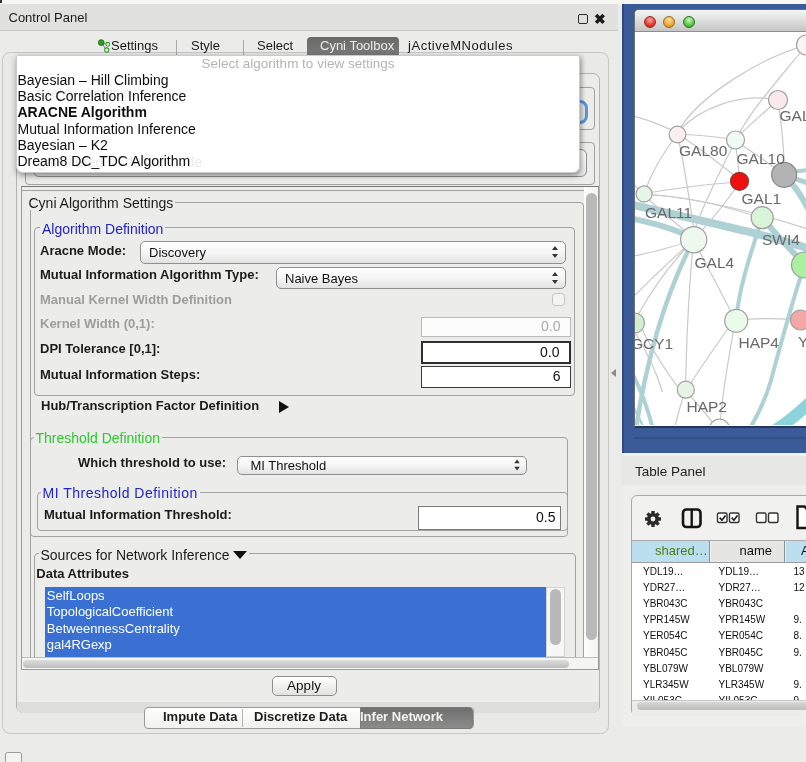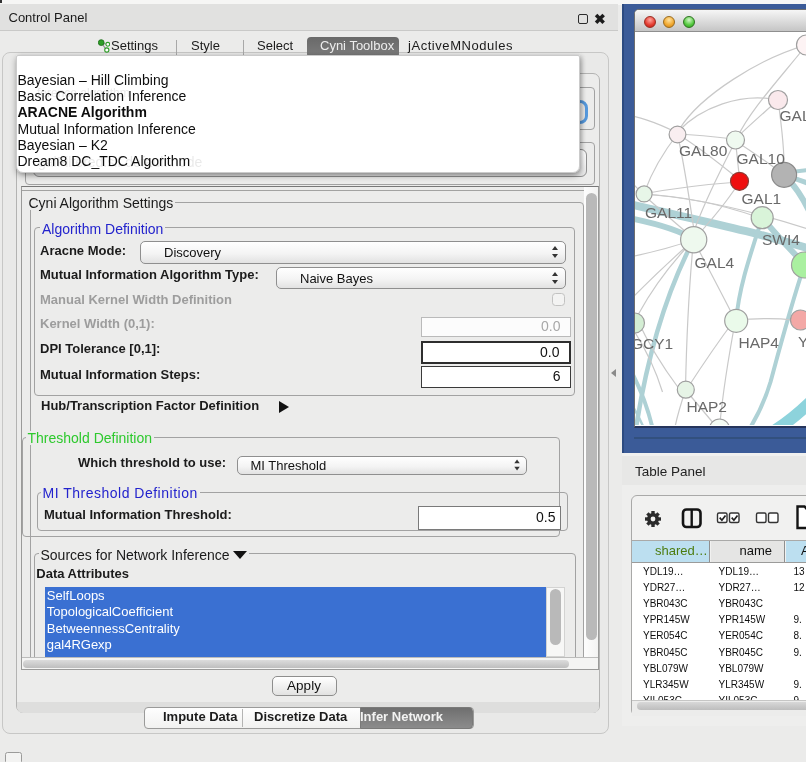--- a/index.html
+++ b/index.html
@@ -5,21 +5,21 @@
 * { margin:0; padding:0; box-sizing:border-box; }
 html,body { width:806px; height:762px; overflow:hidden; }
 body { background:#ebebea; font-family:"Liberation Sans", sans-serif; position:relative; }
 .a { position:absolute; }
 .lbl { position:absolute; font-size:13px; color:#1b1b1b; white-space:nowrap; line-height:9.9px; }
 .b { font-weight:bold; }
 .dis { color:#9d9d9d; }
 .grp { position:absolute; border:1px solid #a2a2a2; border-radius:4px; }
 .grp > span { position:absolute; top:-6.7px; left:4px; background:#ececeb; padding:0 2px; font-size:14px; line-height:14px; white-space:nowrap; color:#1b1b1b; }
 .cmb { position:absolute; border:1px solid #8f8f8f; border-radius:5px; background:linear-gradient(#ffffff,#f4f4f4 55%,#e2e2e2); }
-.cmb > .t { position:absolute; left:23px; top:50%; transform:translateY(-50%); font-size:13px; color:#111; white-space:nowrap; }
+.cmb > .t { position:absolute; left:8px; top:50%; transform:translateY(-50%); font-size:13px; color:#111; white-space:nowrap; }
 .ud { position:absolute; right:5.5px; top:50%; width:7px; height:14px; transform:translateY(-50%); }
 .ud:before { content:""; position:absolute; left:0; top:1px; border-left:3.5px solid transparent; border-right:3.5px solid transparent; border-bottom:4.5px solid #333; }
 .ud:after { content:""; position:absolute; left:0; bottom:1px; border-left:3.5px solid transparent; border-right:3.5px solid transparent; border-top:4.5px solid #333; }
 .fld { position:absolute; background:#fff; font-size:14px; color:#111; text-align:right; padding-right:9.5px; line-height:19px; }
 .sep { position:absolute; width:1px; background:#a8a8a8; }
 </style>
 </head>
 <body>
 
 <div class="a" style="left:0;top:0;width:806px;height:5px;background:#f6f6f5;"></div>
@@ -79,21 +79,21 @@
   <div class="lbl b dis" style="left:18.5px;top:131.5px;">Kernel Width (0,1):</div>
   <div class="fld" style="left:399.5px;top:129.5px;width:150px;height:20px;border:1px solid #bababa;background:#fcfcfc;color:#a8a8a8;line-height:17px;">0.0</div>
   <div class="lbl b" style="left:18.5px;top:157px;">DPI Tolerance [0,1]:</div>
   <div class="fld" style="left:399.5px;top:153.5px;width:150px;height:23px;border:2px solid #2e2e2e;line-height:19px;">0.0</div>
   <div class="lbl b" style="left:18.5px;top:182.5px;">Mutual Information Steps:</div>
   <div class="fld" style="left:399.5px;top:179px;width:150px;height:22px;border:1px solid #3a3a3a;">6</div>
 
   <div class="lbl b" style="left:19.5px;top:213.7px;">Hub/Transcription Factor Definition</div>
   <div class="a" style="left:257.5px;top:214px;width:0;height:0;border-left:10px solid #111;border-top:6.5px solid transparent;border-bottom:6.5px solid transparent;"></div>
 
-  <div class="grp" style="left:0;top:250px;width:538px;height:100px;">
+  <div class="grp" style="left:8px;top:250px;width:538px;height:100px;">
       <span style="left:3px;color:#2dc92d;">Threshold Definition</span>
     </div>
   <div class="lbl b" style="left:56.5px;top:270.5px;">Which threshold to use:</div>
   <div class="cmb" style="left:215px;top:268.5px;width:290px;height:19.3px;">
       <span class="t" style="left:13px;">MI Threshold</span>
       <span class="ud" style="right:4.5px;transform:translateY(-50%) scale(0.9);"></span>
     </div>
   <div class="grp" style="left:15px;top:305px;width:531px;height:39px;">
       <span style="left:3px;letter-spacing:0.5px;color:#2323cd;">MI Threshold Definition</span>
     </div>
@@ -126,20 +126,21 @@
 <div class="sep" style="left:242px;top:709px;height:18px;background:#b4b4b3;"></div>
 <div class="lbl b" style="left:254px;top:712px;color:#1c1c1c;">Discretize Data</div>
 <div class="a" style="left:359.5px;top:707px;width:113.5px;height:22px;background:linear-gradient(#6f6f6f,#8c8c8c);border-radius:0 4px 4px 0;border:1px solid #7a7a79;"></div>
 <div class="lbl b" style="left:360px;top:712px;color:#f3f3f2;">Infer Network</div>
 <div class="a" style="left:4.5px;top:752px;width:17px;height:12px;border:1.5px solid #9b9b9a;border-radius:2.5px;background:#f3f3f2;"></div>
 
 <div class="a" style="left:16px;top:55px;width:564px;height:117.5px;background:#ffffff;border-radius:2px 2px 7px 7px;box-shadow:0 3px 6px rgba(0,0,0,0.30),2px 1px 4px rgba(0,0,0,0.18);">
   <div class="a" style="left:0;top:0;width:564px;height:117.5px;border:1px solid rgba(140,140,140,0.45);border-radius:2px 2px 7px 7px;"></div>
   <div class="a" style="left:21px;top:33px;font-size:12px;line-height:10.8px;color:rgba(40,40,40,0.10);white-space:nowrap;">ference algorithm</div>
   <div class="a" style="left:22px;top:101.5px;font-size:14px;line-height:10.8px;color:rgba(40,40,40,0.10);white-space:nowrap;">galFiltered.sif default node</div>
+  <div class="a" style="left:0;top:4px;width:100%;text-align:center;font-size:13.5px;line-height:10.3px;color:#b4b4b3;">Select algorithm to view settings</div>
   <div class="a" style="left:1.5px;top:16.8px;font-size:14px;line-height:16.3px;color:#0d0d0d;white-space:pre;">Bayesian – Hill Climbing
 Basic Correlation Inference
 <b>ARACNE Algorithm</b>
 Mutual Information Inference
 Bayesian – K2
 Dream8 DC_TDC Algorithm</div>
 </div>
 
 <div class="a" style="left:611px;top:369px;width:0;height:0;border-right:5px solid #8a8a8a;border-top:4px solid transparent;border-bottom:4px solid transparent;"></div>
 <div class="a" style="left:622px;top:4.3px;width:184px;height:448.7px;background:#3b5b98;border-left:2px solid #2c4a80;"></div>

